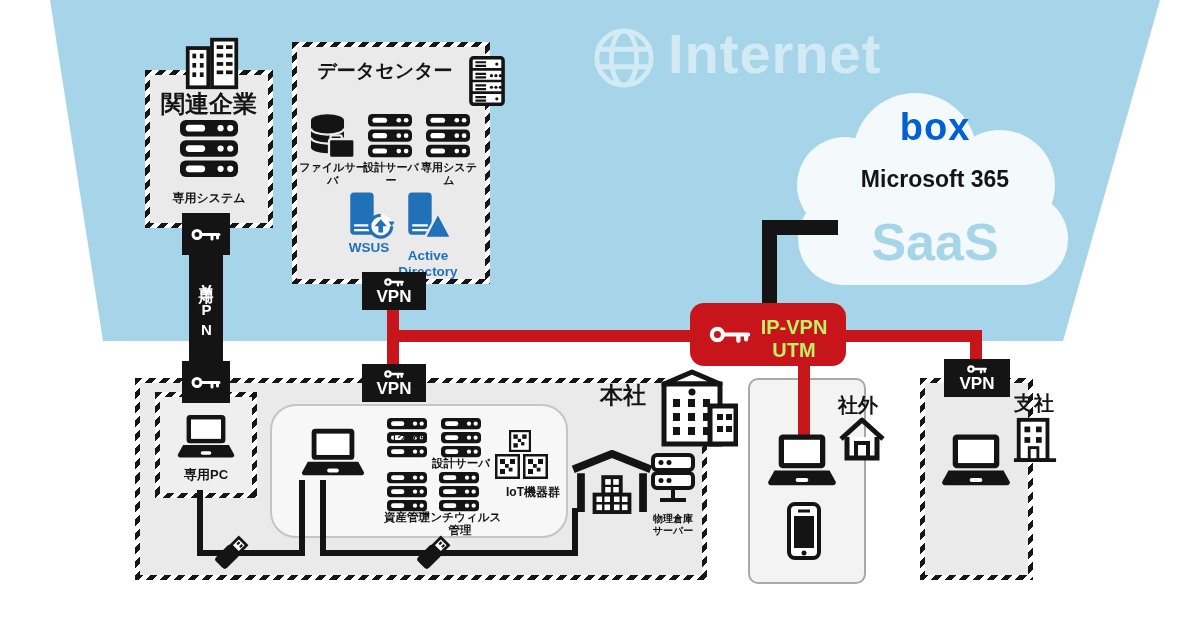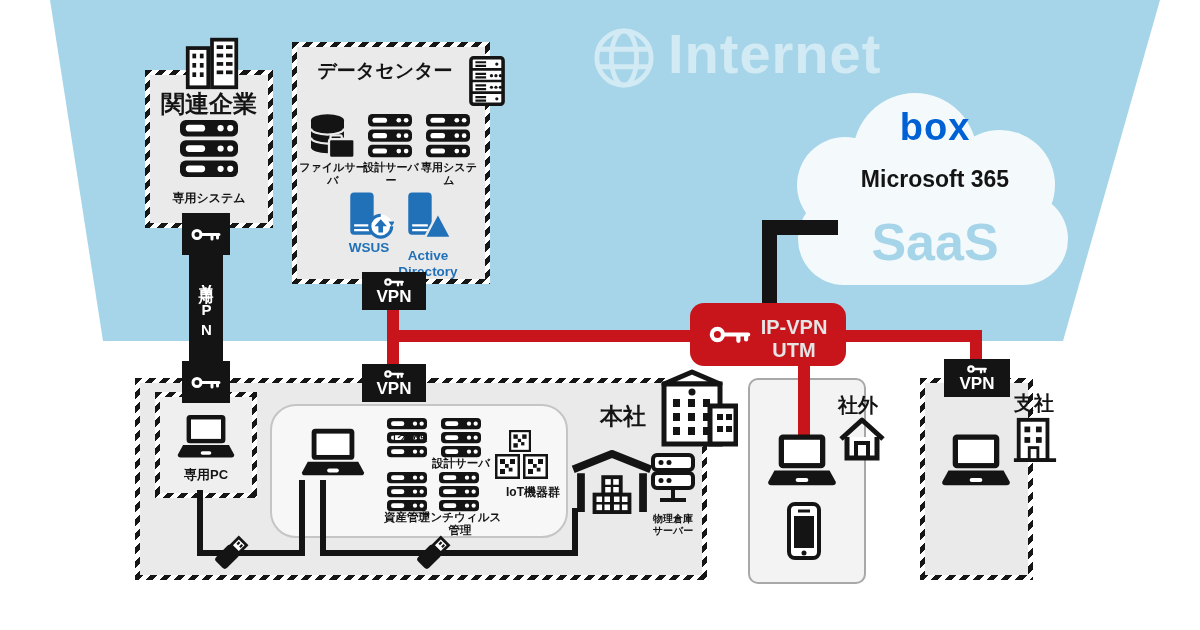--- a/index.html
+++ b/index.html
@@ -288,21 +288,21 @@
     <span class="t">VPN</span>
   </div>
 
   <div class="abs" style="left:690px;top:303px;width:156px;height:63px;background:#C8151B;border-radius:14px;display:flex;align-items:center;justify-content:center;gap:10px;">
     <span>
         <svg width="42" height="21" viewBox="0 0 60 30">
           <circle cx="12" cy="15" r="8" fill="none" stroke="#fff" stroke-width="6"></circle>
           <path d="M20 15 H56 M42 15 v9 M53 15 v7" stroke="#fff" stroke-width="6" fill="none" stroke-linecap="round"></path>
         </svg>
       </span>
-    <span class="lbl pre" style="color:#e5e5e5;font-size:20px;font-weight:800;">IP-VPN
+    <span class="lbl pre" style="color:#bef264;font-size:20px;font-weight:800;">IP-VPN
 UTM</span>
   </div>
 
   <div class="abs" style="left:176px;top:414px;">
     <svg width="60" height="48" viewBox="0 0 68 52">
       <rect x="12" y="0" width="44" height="32" rx="4" fill="#141414"></rect>
       <rect x="17" y="5" width="34" height="22" fill="#fff"></rect>
       <path d="M8 34 h52 l6 11 a3 3 0 0 1 -3 3 H5 a3 3 0 0 1 -3 -3 z" fill="#141414"></path>
       <rect x="28" y="41" width="12" height="4" rx="2" fill="#fff"></rect>
     </svg>
@@ -441,21 +441,21 @@
           <rect x="4" y="4" width="4" height="4"></rect>
           <rect x="12" y="4" width="4" height="4"></rect>
           <rect x="4" y="12" width="4" height="4"></rect>
           <rect x="11" y="11" width="3" height="3"></rect>
           <rect x="8" y="8" width="3" height="3"></rect>
         </g>
       </svg>
   </div>
   <div class="abs lbl" style="left:484px;top:486px;width:76px;font-size:12px;text-align:right;">IoT機器群</div>
 
-  <div class="abs lbl" style="left:596px;top:403px;width:54px;font-size:23px;font-weight:800;">本社</div>
+  <div class="abs lbl" style="left:596px;top:382px;width:54px;font-size:23px;font-weight:800;">本社</div>
   <div class="abs" style="left:646px;top:368px;">
     <svg width="92" height="82" viewBox="0 0 92 82">
       <polygon points="18,16 46,4 74,16" fill="#fff" stroke="#141414" stroke-width="5" stroke-linejoin="round"></polygon>
       <rect x="18" y="16" width="56" height="60" fill="#fff" stroke="#141414" stroke-width="5"></rect>
       <g fill="#141414">
         <circle cx="46" cy="24" r="3.5"></circle>
         <rect x="27" y="31" width="7" height="8"></rect>
           <rect x="42" y="31" width="7" height="8"></rect>
           <rect x="57" y="31" width="7" height="8"></rect>
         <rect x="27" y="45" width="7" height="8"></rect>

